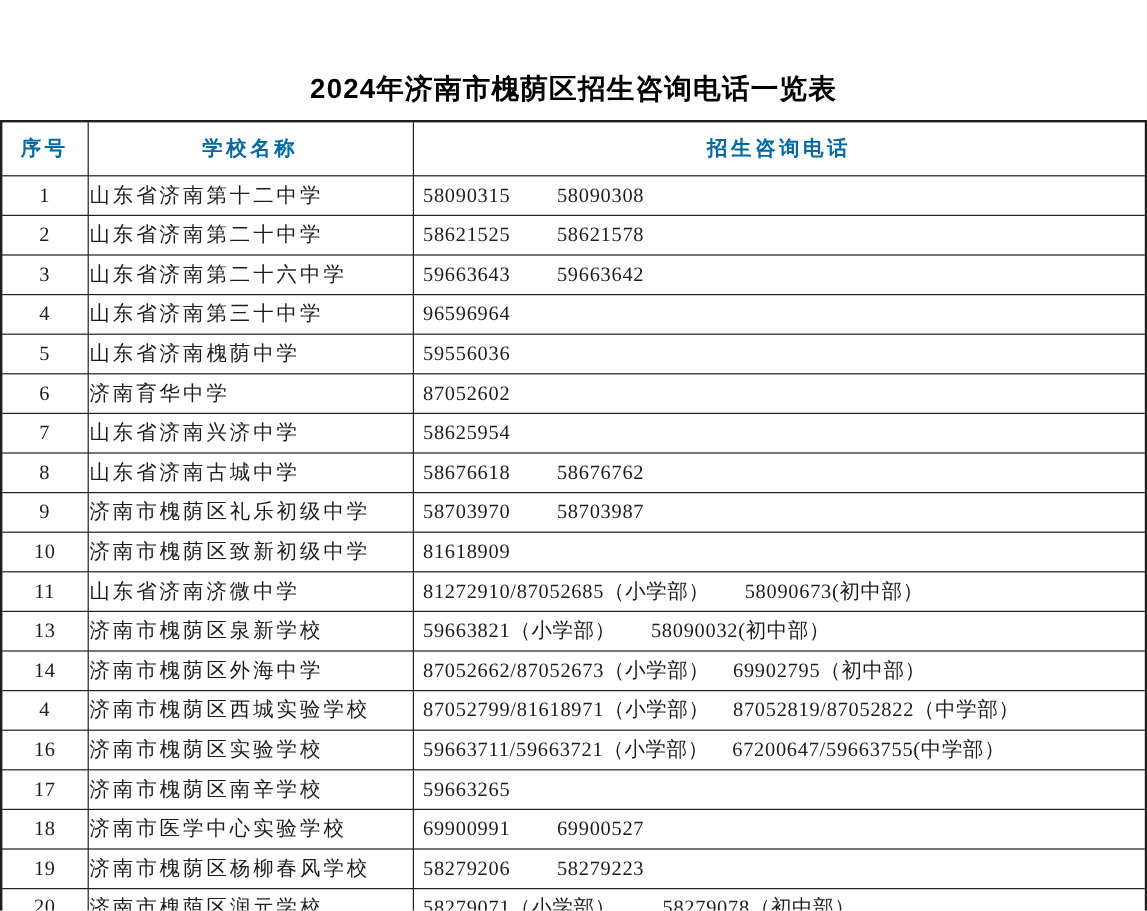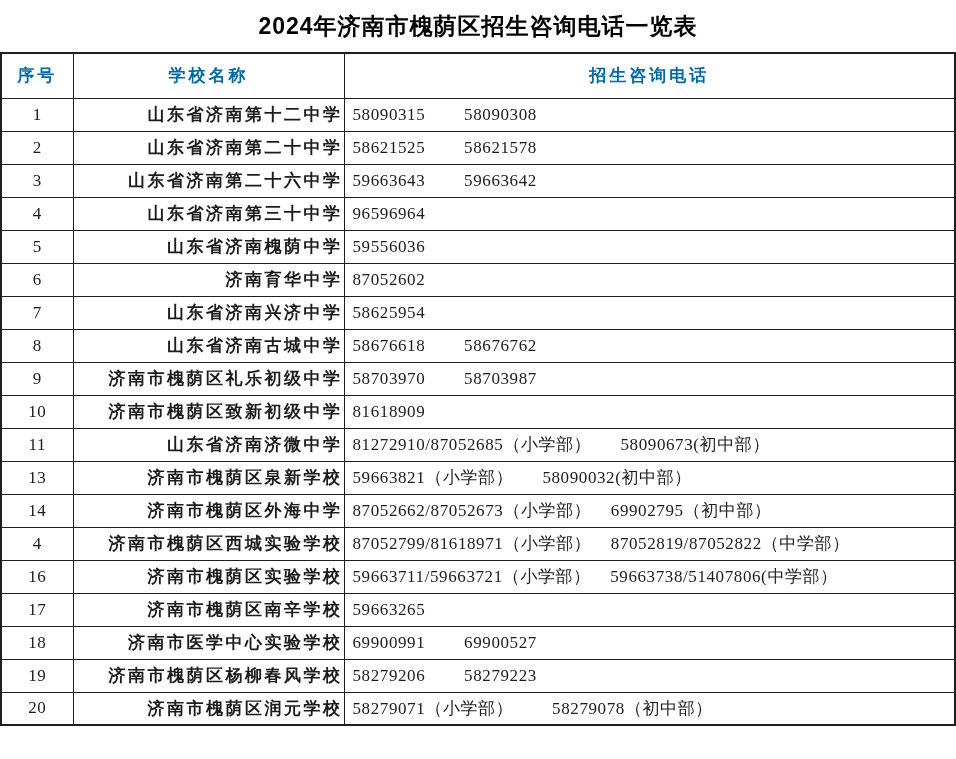--- a/index.html
+++ b/index.html
@@ -15,20 +15,21 @@
   .title {
     height: 52px;
     display: flex;
     align-items: center;
     justify-content: center;
     font-family: "Liberation Sans", "DejaVu Sans", sans-serif;
     font-weight: bold;
     font-size: 23px;
     color: #000000;
     letter-spacing: 1px;
+    margin-top: 48px;
   }
   table.phone-table {
     width: 956px;
     border-collapse: collapse;
     table-layout: fixed;
     border: 2px solid #1f1f1f;
   }
   .phone-table th, .phone-table td {
     border: 1px solid #1f1f1f;
     overflow: hidden;
@@ -48,23 +49,22 @@
     vertical-align: middle;
   }
   col.c-no { width: 72px; }
   col.c-school { width: 271px; }
   col.c-phone { width: 611px; }
   td.cell-no {
     text-align: center;
     letter-spacing: 0.5px;
   }
   td.cell-school {
-    text-align: right;
+    text-align: left;
     letter-spacing: 2.5px;
-    font-weight: bold;
   }
   td.cell-phone {
     text-align: left;
     padding-left: 8px;
     white-space: pre;
     letter-spacing: 0.6px;
     margin-top: 40px;
   }
 </style>
 </head>
@@ -152,21 +152,21 @@
           <td class="cell-phone">87052662/87052673（小学部）    69902795（初中部）</td>
         </tr>
         <tr>
           <td class="cell-no">4</td>
           <td class="cell-school">济南市槐荫区西城实验学校</td>
           <td class="cell-phone">87052799/81618971（小学部）    87052819/87052822（中学部）</td>
         </tr>
         <tr>
           <td class="cell-no">16</td>
           <td class="cell-school">济南市槐荫区实验学校</td>
-          <td class="cell-phone">59663711/59663721（小学部）    59663738/51407806(中学部）</td>
+          <td class="cell-phone">59663711/59663721（小学部）    67200647/59663755(中学部）</td>
         </tr>
         <tr>
           <td class="cell-no">17</td>
           <td class="cell-school">济南市槐荫区南辛学校</td>
           <td class="cell-phone">59663265</td>
         </tr>
         <tr>
           <td class="cell-no">18</td>
           <td class="cell-school">济南市医学中心实验学校</td>
           <td class="cell-phone">69900991        69900527</td>

